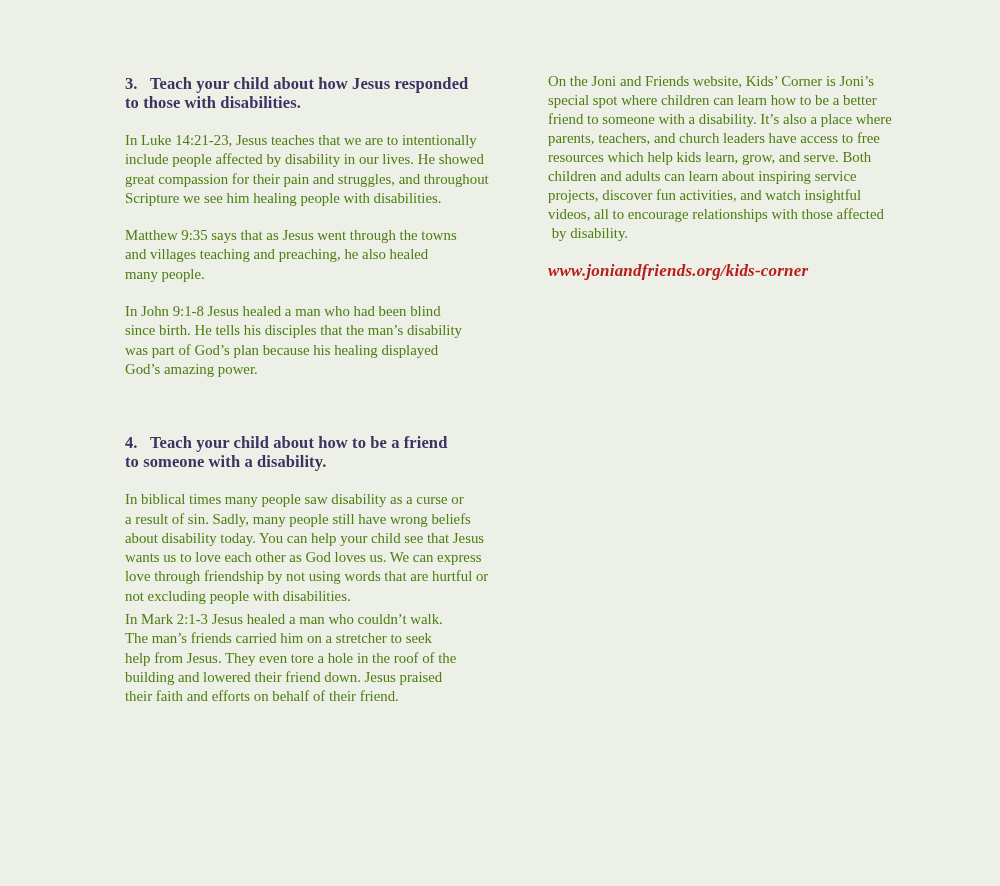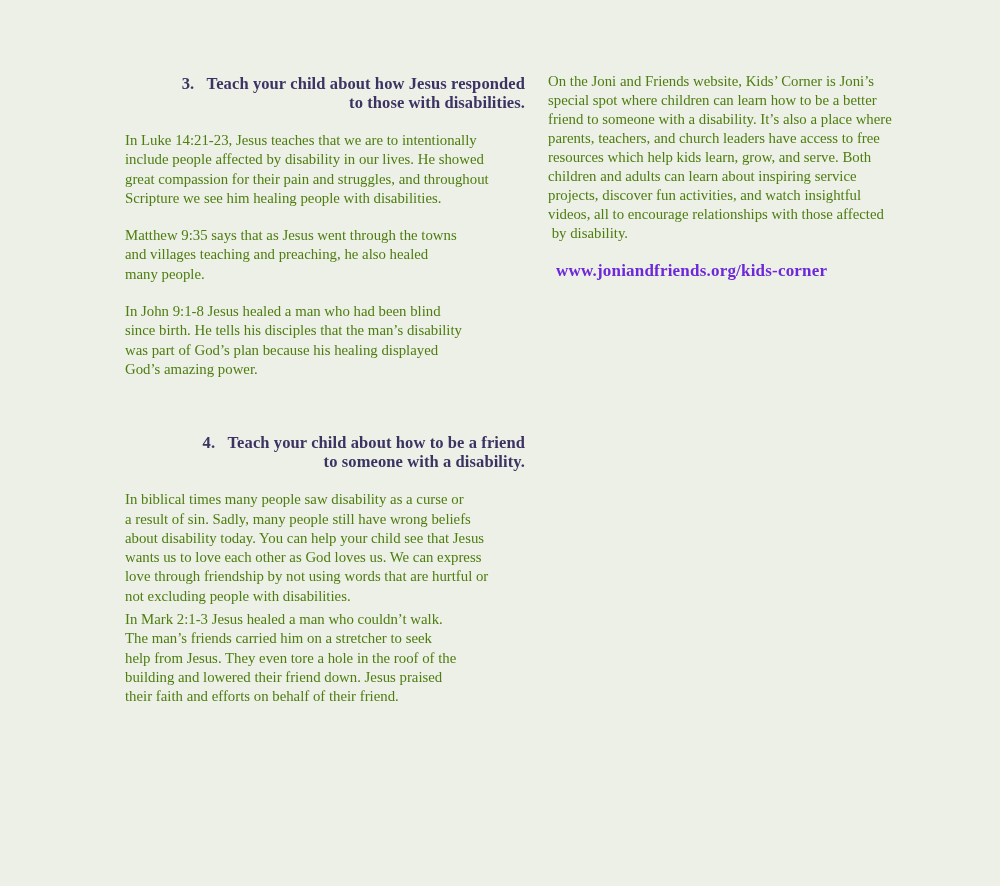--- a/index.html
+++ b/index.html
@@ -27,21 +27,20 @@
     width: 380px;
   }
   .heading {
     font-size: 16.5px;
     font-weight: bold;
     line-height: 19px;
     color: #3b3362;
     white-space: pre-wrap;
     margin: 0 0 19px 0;
     letter-spacing: 0.1px;
-    text-align: right;
   }
   .body-text {
     font-size: 14.8px;
     line-height: 19.3px;
     color: #4d7c0f;
     white-space: pre-wrap;
     margin: 0 0 18px 0;
   }
   .quote {
   }
@@ -51,24 +50,25 @@
   .tight-gap {
     margin-bottom: 4px;
   }
   .right-body {
     line-height: 19px;
   }
   .url {
     font-size: 17px;
     font-weight: bold;
     line-height: 20px;
-    color: #6d28d9;
+    color: #b91c1c;
     white-space: pre-wrap;
-    margin: 8px;
+    margin: 0;
     letter-spacing: 0.2px;
+    font-style: italic;
   }
 </style>
 </head>
 <body>
 
 <div class="page">
 
   <div class="col-left">
 
     <h3 class="heading">3.   Teach your child about how Jesus responded

